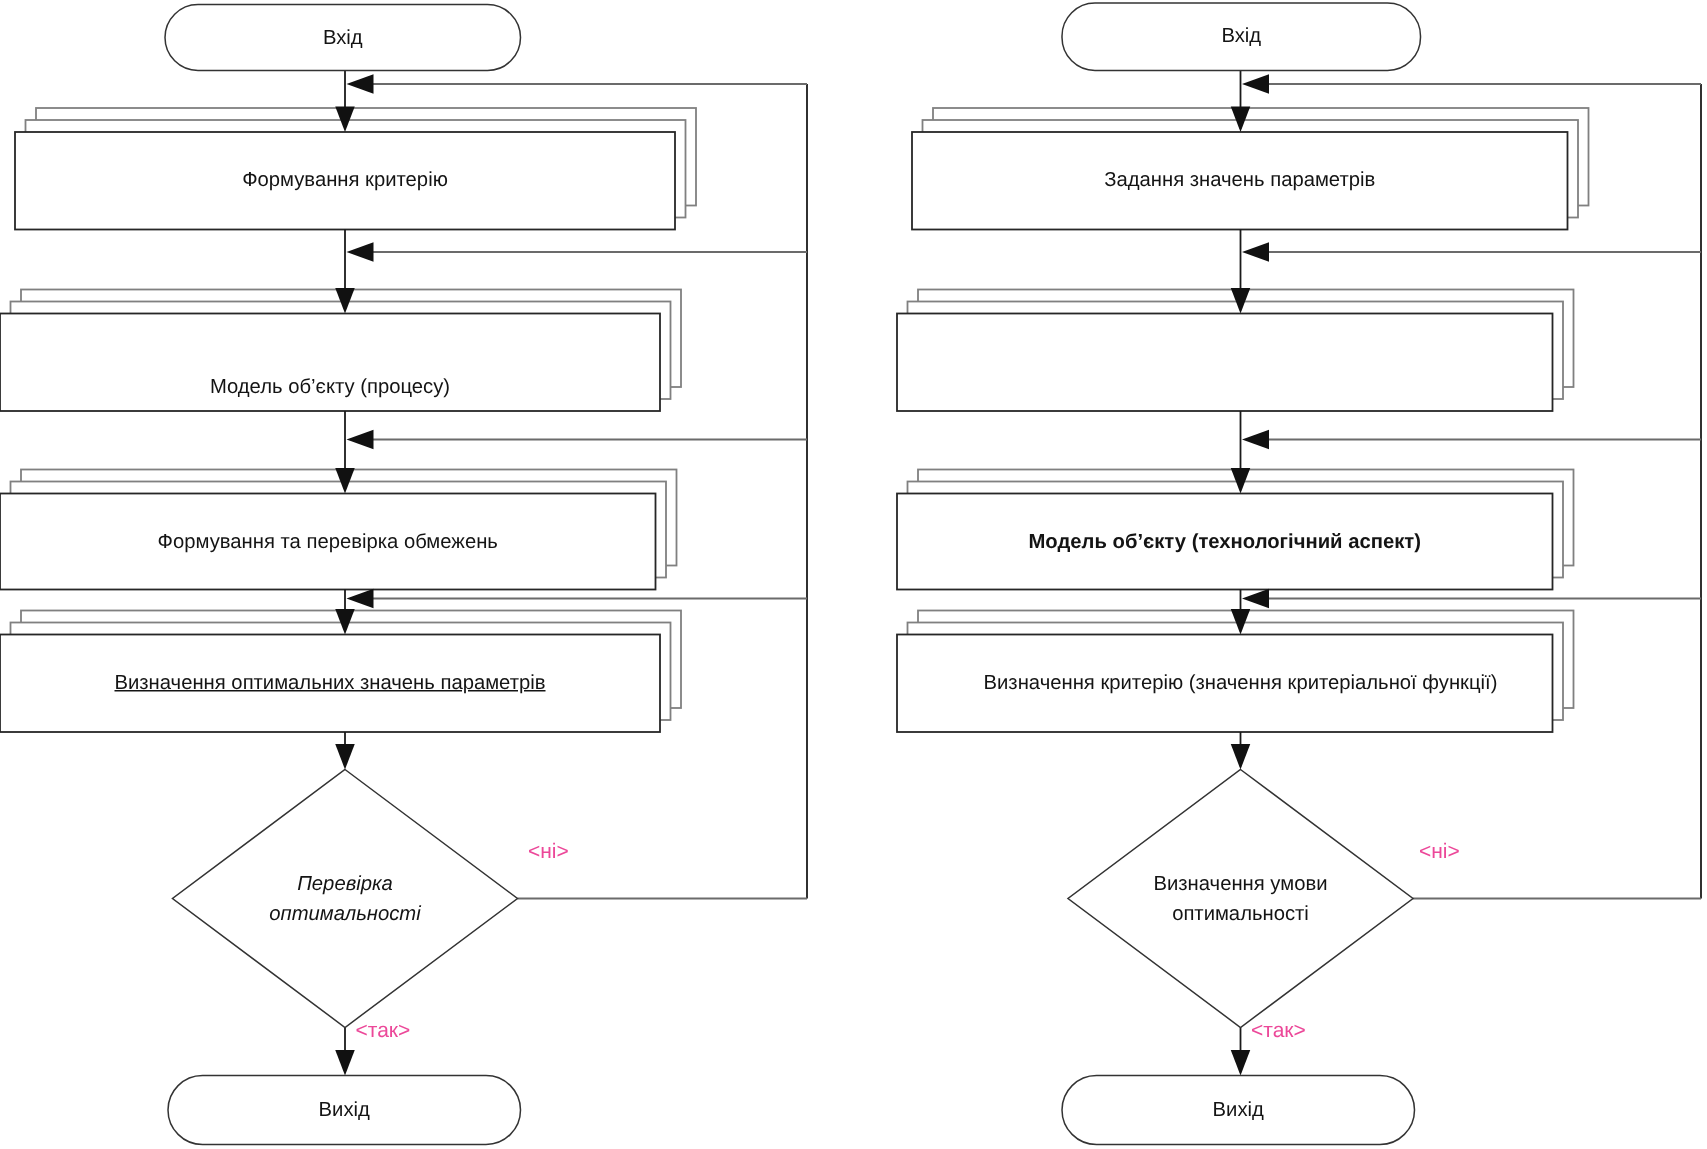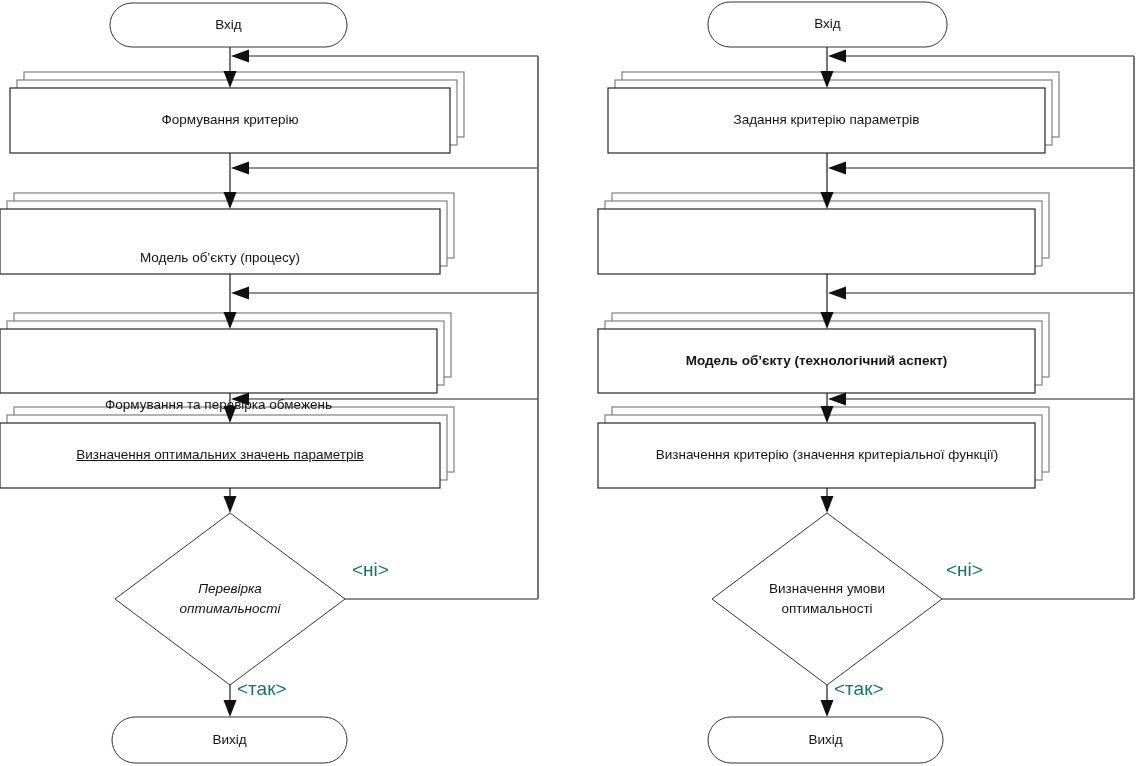--- a/index.html
+++ b/index.html
@@ -6,21 +6,21 @@
   .canvas{
     position:relative;width:1138px;height:766px;background:#ffffff;
     font-family:"Liberation Sans",sans-serif;color:#111;overflow:hidden;padding-left:36px;
   }
   .layer{position:absolute;left:0;top:0;}
   .lbl{
     position:absolute;display:flex;align-items:center;justify-content:center;
     text-align:center;font-size:13.5px;line-height:1.5;color:#141414;z-index:2;
   }
   .tag{
-    position:absolute;font-size:19px;color:#0f766e;z-index:2;white-space:nowrap;
+    position:absolute;font-size:14px;color:#ec4899;z-index:2;white-space:nowrap;
   }
 </style>
 </head>
 <body>
 
 <div class="canvas">
 
   <svg class="layer" width="1138" height="766" viewBox="0 0 1138 766">
 
     <g>
@@ -125,29 +125,29 @@
 
       <rect x="708" y="2" width="239" height="45" rx="22" ry="22" fill="#fff" stroke="#333" stroke-width="1"></rect>
       <polygon points="827,513 942,599 827,685 712,599" fill="#fff" stroke="#333" stroke-width="1"></polygon>
       <rect x="708" y="717" width="235" height="46" rx="23" ry="23" fill="#fff" stroke="#333" stroke-width="1"></rect>
     </g>
   </svg>
 
   <div class="lbl" style="left:110px;top:3px;width:237px;height:44px;">Вхід</div>
   <div class="lbl" style="left:10px;top:88px;width:440px;height:65px;">Формування критерію</div>
   <div class="lbl" style="left:0px;top:209px;width:440px;height:65px;margin-top:17px;">Модель об’єкту (процесу)</div>
-  <div class="lbl" style="left:0px;top:329px;width:437px;height:64px;margin-top:44px;">Формування та перевірка обмежень</div>
+  <div class="lbl" style="left:0px;top:329px;width:437px;height:64px;">Формування та перевірка обмежень</div>
   <div class="lbl" style="left:0px;top:423px;width:440px;height:65px;text-decoration:underline;">Визначення оптимальних значень параметрів</div>
   <div class="lbl" style="left:160px;top:570px;width:140px;height:58px;font-style:italic;">Перевірка оптимальності</div>
   <div class="tag" style="left:352px;top:559px;">&lt;ні&gt;</div>
   <div class="tag" style="left:237px;top:678px;">&lt;так&gt;</div>
   <div class="lbl" style="left:112px;top:717px;width:235px;height:46px;">Вихід</div>
 
   <div class="lbl" style="left:708px;top:2px;width:239px;height:45px;">Вхід</div>
-  <div class="lbl" style="left:608px;top:88px;width:437px;height:65px;">Задання критерію параметрів</div>
+  <div class="lbl" style="left:608px;top:88px;width:437px;height:65px;">Задання значень параметрів</div>
   <div class="lbl" style="left:598px;top:329px;width:437px;height:64px;font-weight:bold;">Модель об’єкту (технологічний аспект)</div>
   <div class="lbl" style="left:642px;top:423px;width:370px;height:65px;line-height:1.4;">Визначення критерію (значення критеріальної функції)</div>
   <div class="lbl" style="left:752px;top:570px;width:150px;height:58px;">Визначення умови оптимальності</div>
   <div class="tag" style="left:946px;top:559px;">&lt;ні&gt;</div>
   <div class="tag" style="left:834px;top:678px;">&lt;так&gt;</div>
   <div class="lbl" style="left:708px;top:717px;width:235px;height:46px;">Вихід</div>
 
 </div>
 
 </body></html>

